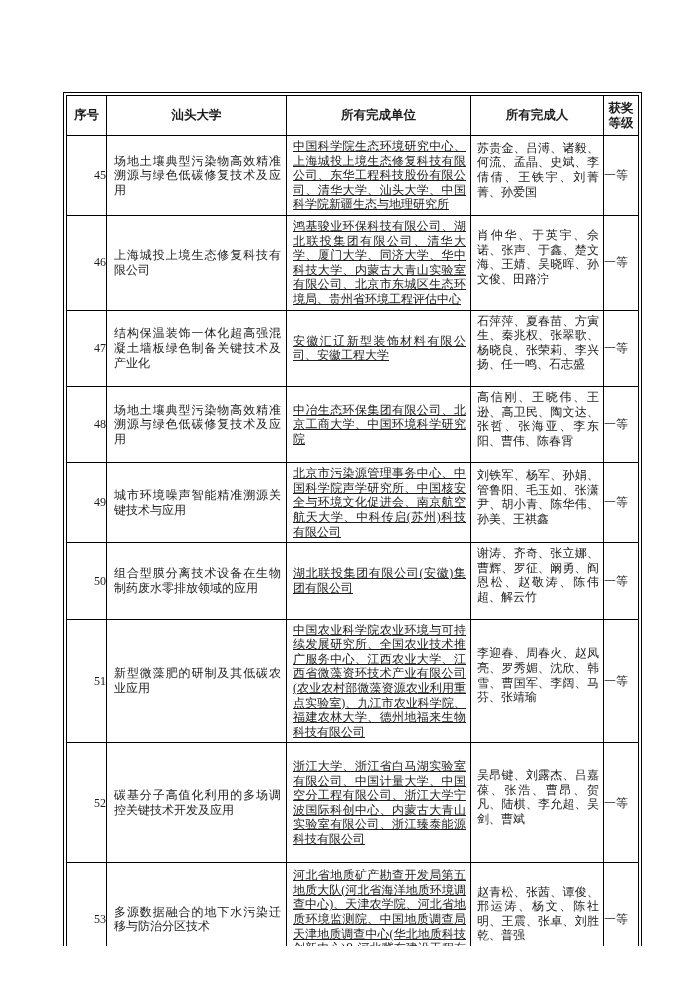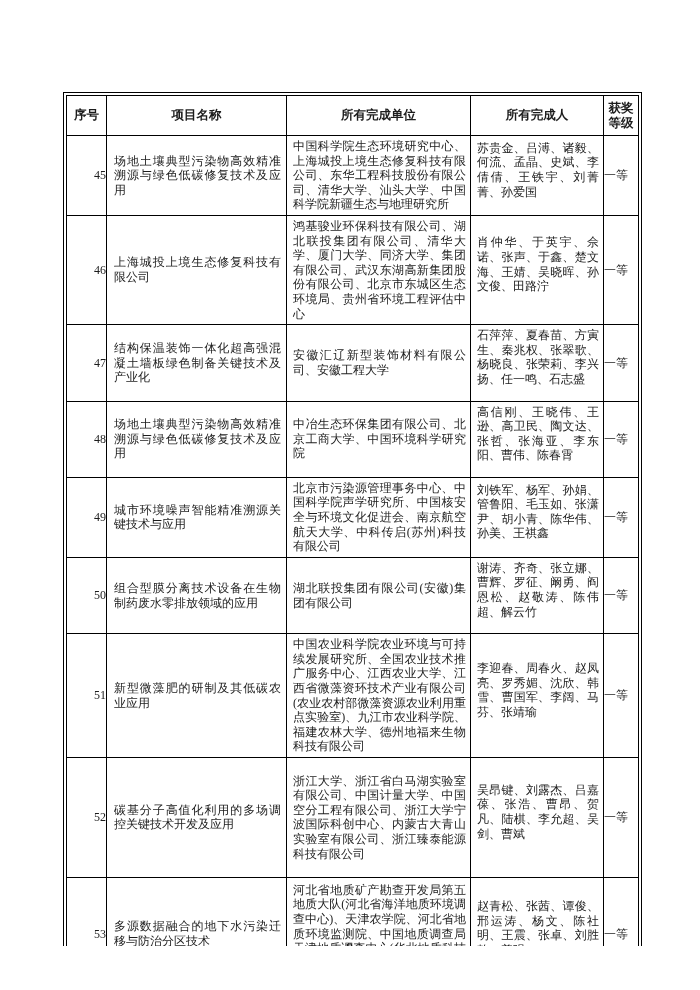--- a/index.html
+++ b/index.html
@@ -54,20 +54,21 @@
   }
   .cell-project {
     padding: 3px 5px 3px 7px;
     text-align: justify;
     text-justify: inter-ideograph;
   }
   .cell-units {
     padding: 3px 4px 3px 6px;
     text-align: justify;
     text-justify: inter-ideograph;
+    text-decoration: underline;
   }
   .cell-people {
     padding: 3px 4px 14px 6px;
     text-align: justify;
     text-justify: inter-ideograph;
   }
   .cell-grade {
     text-align: left;
   }
   .page-footer {
@@ -90,38 +91,38 @@
     <colgroup>
       <col class="col-serial">
       <col class="col-project">
       <col class="col-units">
       <col class="col-people">
       <col class="col-grade">
     </colgroup>
     <tbody>
       <tr style="height:40px;">
         <th>序号</th>
-        <th>项目名称</th>
+        <th>汕头大学</th>
         <th>所有完成单位</th>
         <th>所有完成人</th>
         <th>获奖等级</th>
       </tr>
 
       <tr style="height:75px;">
         <td class="cell-serial">45</td>
         <td class="cell-project">场地土壤典型污染物高效精准溯源与绿色低碳修复技术及应用</td>
         <td class="cell-units">中国科学院生态环境研究中心、上海城投上境生态修复科技有限公司、东华工程科技股份有限公司、清华大学、汕头大学、中国科学院新疆生态与地理研究所</td>
         <td class="cell-people">苏贵金、吕溥、诸毅、何流、孟晶、史斌、李倩倩、王铁宇、刘菁菁、孙爱国</td>
         <td class="cell-grade">一等</td>
       </tr>
 
       <tr style="height:90px;">
         <td class="cell-serial">46</td>
         <td class="cell-project">上海城投上境生态修复科技有限公司</td>
-        <td class="cell-units">鸿基骏业环保科技有限公司、湖北联投集团有限公司、清华大学、厦门大学、同济大学、集团有限公司、武汉东湖高新集团股份有限公司、北京市东城区生态环境局、贵州省环境工程评估中心</td>
+        <td class="cell-units">鸿基骏业环保科技有限公司、湖北联投集团有限公司、清华大学、厦门大学、同济大学、华中科技大学、内蒙古大青山实验室有限公司、北京市东城区生态环境局、贵州省环境工程评估中心</td>
         <td class="cell-people">肖仲华、于英宇、佘诺、张声、于鑫、楚文海、王婧、吴晓晖、孙文俊、田路泞</td>
         <td class="cell-grade">一等</td>
       </tr>
 
       <tr style="height:73px;">
         <td class="cell-serial">47</td>
         <td class="cell-project">结构保温装饰一体化超高强混凝土墙板绿色制备关键技术及产业化</td>
         <td class="cell-units">安徽汇辽新型装饰材料有限公司、安徽工程大学</td>
         <td class="cell-people">石萍萍、夏春苗、方寅生、秦兆权、张翠歌、杨晓良、张荣莉、李兴扬、任一鸣、石志盛</td>
         <td class="cell-grade">一等</td>

